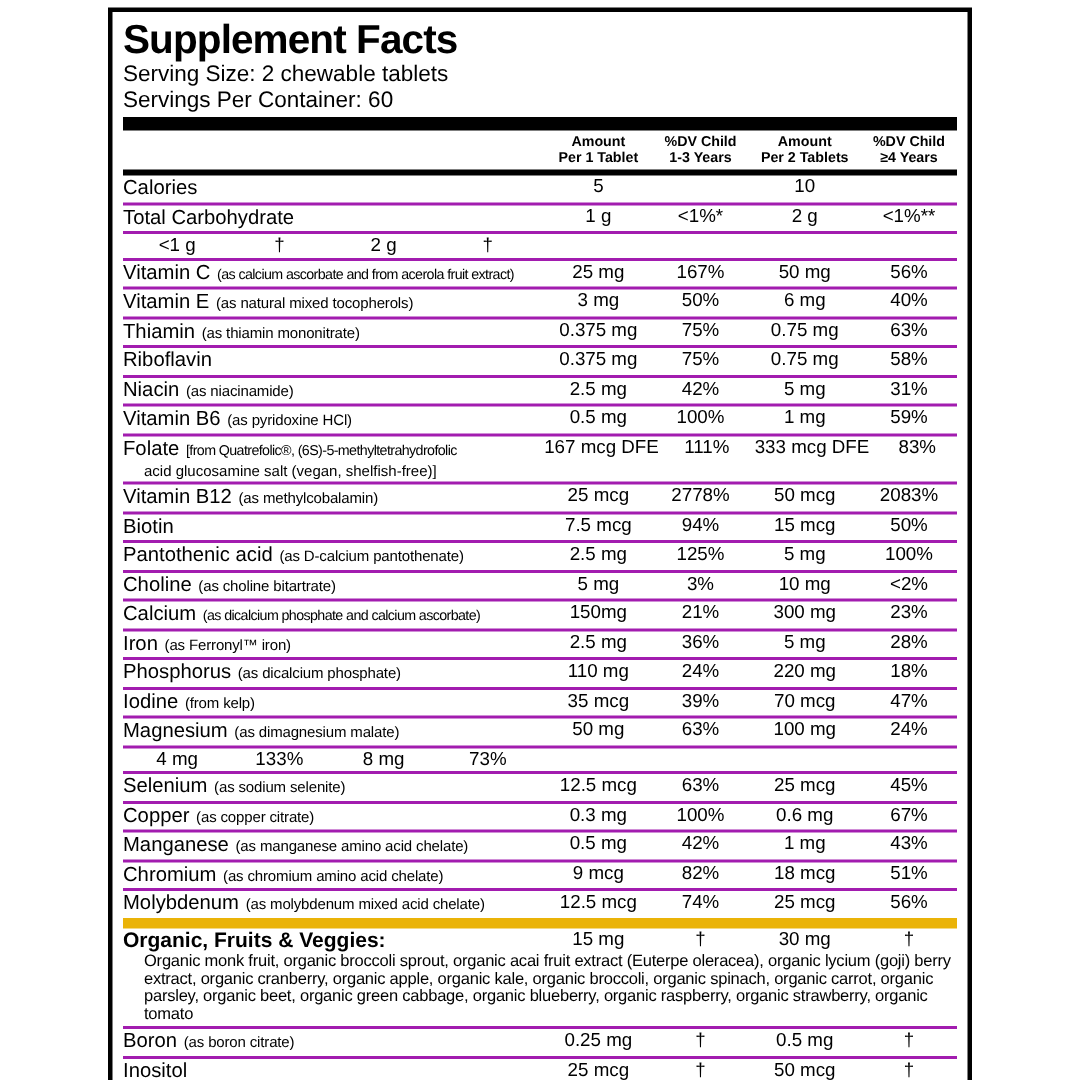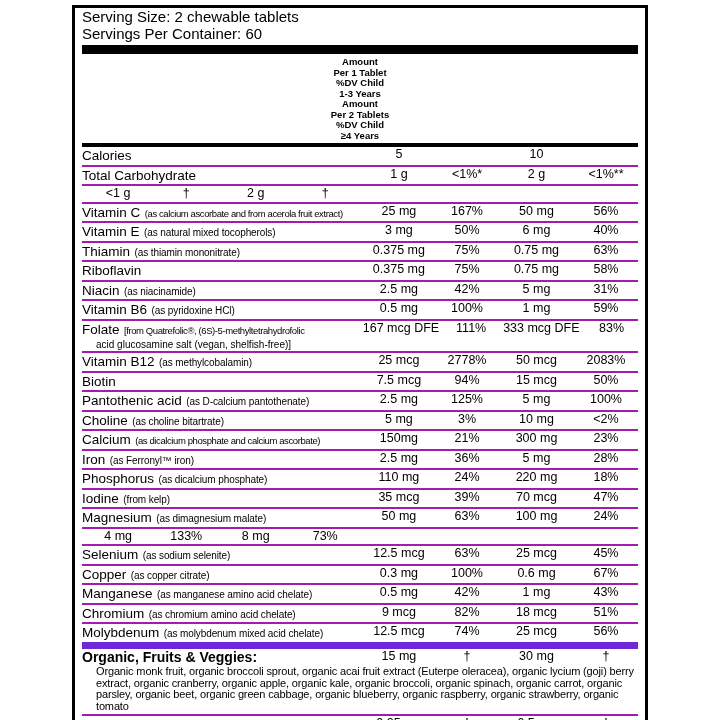--- a/index.html
+++ b/index.html
@@ -6,43 +6,44 @@
   html,body { width:720px; height:720px; background:#ffffff; color:#000;
     font-family:"Liberation Sans", sans-serif; }
   .label {
     position:absolute; left:72px; top:5px; width:576px;
     border:3px solid #000; background:#fff; padding:0 7px 0 7px;
   }
   .title { font-size:27px; font-weight:bold; letter-spacing:-0.6px; line-height:30px; padding-top:3px; }
   .sub { font-size:15px; line-height:17px; }
   .bar-thick { height:9px; background:#000; margin-top:3px; }
   .bar-med { height:4px; background:#000; }
-  .colheads { display:flex; padding:3px 0 2px 0;flex-direction:column; }
+  .colheads { display:flex; padding:3px 0 2px 0; }
   .ch-spacer { flex:0 0 50.5%; }
   .ch { font-size:9.5px; font-weight:bold; text-align:center; line-height:10.5px; }
   .ch div { white-space:nowrap; }
   .w-a1 { flex:0 0 13%; } .w-d1 { flex:0 0 11.5%; } .w-a2 { flex:0 0 13.5%; } .w-d2 { flex:0 0 11.5%; }
   .rowblock { border-top:2px solid #a21caf; }
   .rowblock.first { border-top:none; }
-  .rowblock.thick-top { border-top:7px solid #6d28d9; }
+  .rowblock.thick-top { border-top:7px solid #eab308; }
   .row { display:flex; align-items:flex-start; min-height:15.5px; }
   .cell-name { flex:0 0 50.5%; white-space:nowrap; line-height:15.5px; overflow:visible; }
   .indent .cell-name { padding-left:26px; }
   .n-main { font-size:13.5px;text-align:center; }
   .bold .n-main { font-weight:bold; font-size:14px; }
   .n-detail { font-size:10px; letter-spacing:-0.1px; }
   .n-detail.condensed { font-size:9.5px; letter-spacing:-0.4px; }
   .name2 { font-size:10px; line-height:13px; padding-left:14px; white-space:nowrap; }
   .val { text-align:center; font-size:12.5px; line-height:15.5px; white-space:nowrap; }
   .desc { font-size:11px; line-height:11.5px; padding:0 0 2px 14px; letter-spacing:-0.15px; }
 </style>
 </head>
 <body>
 
 <div class="label">
+  <div class="title">Supplement Facts</div>
   <div class="sub">Serving Size: 2 chewable tablets</div>
   <div class="sub">Servings Per Container: 60</div>
 
   <div class="bar-thick"></div>
 
   <div class="colheads">
     <div class="ch-spacer"></div>
     <div class="ch w-a1">
       <div>Amount</div>
       <div>Per 1 Tablet</div>

